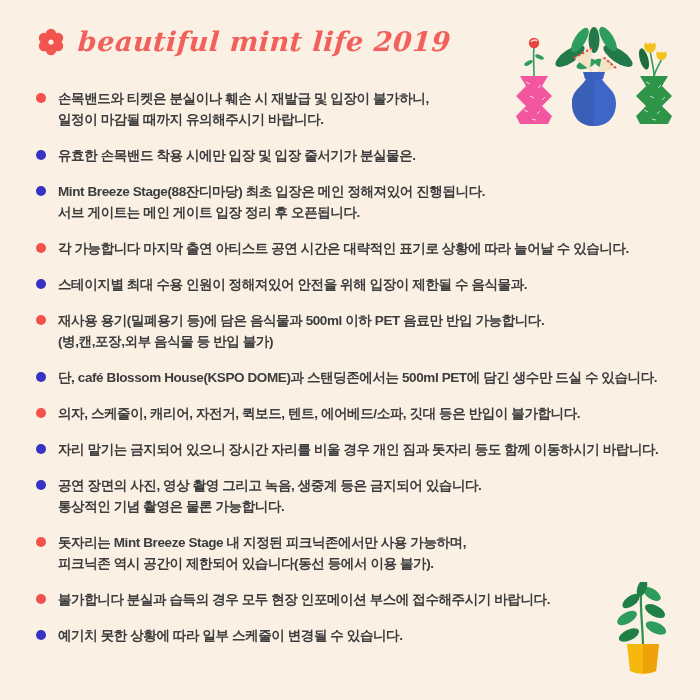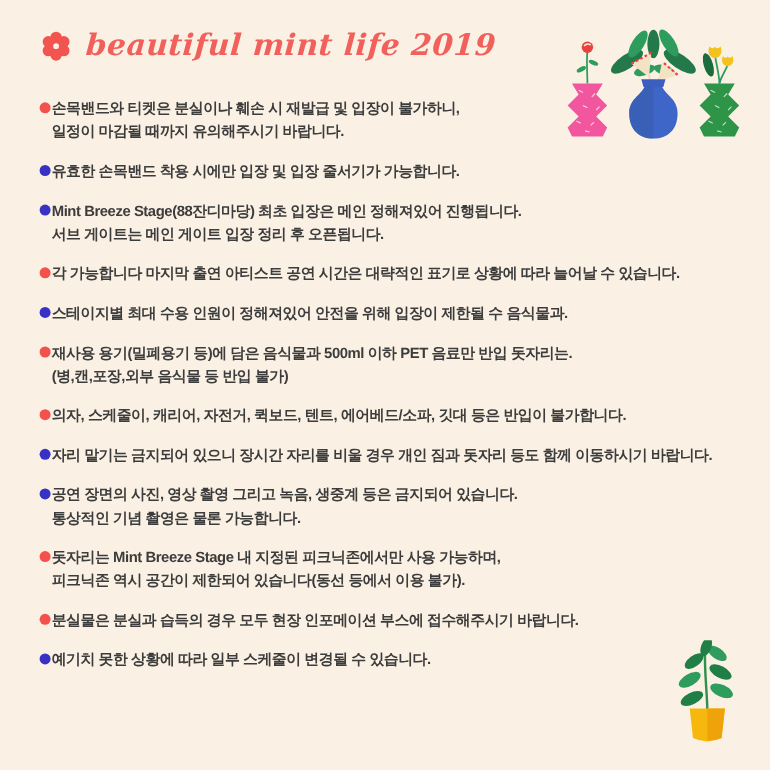--- a/index.html
+++ b/index.html
@@ -26,21 +26,21 @@
   }
 
   .vases { position:absolute; top:26px; right:16px; }
   .plant { position:absolute; bottom:24px; right:28px; }
 
   .notices {
     position:absolute; left:36px; top:88px; right:10px;
     list-style:none;
   }
   .notice {
-    display:flex; align-items:flex-start; gap:1px;
+    display:flex; align-items:flex-start; gap:12px;
     margin-bottom:15px;
   }
   .dot {
     flex:none; width:10px; height:10px; border-radius:50%;
     margin-top:5px; background:#F4514C;
   }
   .notice-text {
     font-size:13.5px; line-height:21px;
     letter-spacing:-0.4px;
     white-space:pre-line;
@@ -128,39 +128,43 @@
   </svg>
 
   <ul class="notices">
     <li class="notice">
       <span class="dot" style="background: rgb(244, 81, 76);"></span>
       <span class="notice-text">손목밴드와 티켓은 분실이나 훼손 시 재발급 및 입장이 불가하니,
 일정이 마감될 때까지 유의해주시기 바랍니다.</span>
     </li>
     <li class="notice">
       <span class="dot" style="background: rgb(55, 49, 196);"></span>
-      <span class="notice-text">유효한 손목밴드 착용 시에만 입장 및 입장 줄서기가 가능합니다.</span>
+      <span class="notice-text">유효한 손목밴드 착용 시에만 입장 및 입장 줄서기가 분실물은.</span>
     </li>
     <li class="notice">
       <span class="dot" style="background: rgb(55, 49, 196);"></span>
       <span class="notice-text">Mint Breeze Stage(88잔디마당) 최초 입장은 메인 정해져있어 진행됩니다.
 서브 게이트는 메인 게이트 입장 정리 후 오픈됩니다.</span>
     </li>
     <li class="notice">
       <span class="dot" style="background: rgb(244, 81, 76);"></span>
       <span class="notice-text">각 가능합니다 마지막 출연 아티스트 공연 시간은 대략적인 표기로 상황에 따라 늘어날 수 있습니다.</span>
     </li>
     <li class="notice">
       <span class="dot" style="background: rgb(55, 49, 196);"></span>
       <span class="notice-text">스테이지별 최대 수용 인원이 정해져있어 안전을 위해 입장이 제한될 수 음식물과.</span>
     </li>
     <li class="notice">
       <span class="dot" style="background: rgb(244, 81, 76);"></span>
-      <span class="notice-text">재사용 용기(밀폐용기 등)에 담은 음식물과 500ml 이하 PET 음료만 반입 돗자리는.
+      <span class="notice-text">재사용 용기(밀폐용기 등)에 담은 음식물과 500ml 이하 PET 음료만 반입 가능합니다.
 (병,캔,포장,외부 음식물 등 반입 불가)</span>
+    </li>
+    <li class="notice">
+      <span class="dot" style="background: rgb(55, 49, 196);"></span>
+      <span class="notice-text">단, café Blossom House(KSPO DOME)과 스탠딩존에서는 500ml PET에 담긴 생수만 드실 수 있습니다.</span>
     </li>
     <li class="notice">
       <span class="dot" style="background: rgb(244, 81, 76);"></span>
       <span class="notice-text">의자, 스케줄이, 캐리어, 자전거, 퀵보드, 텐트, 에어베드/소파, 깃대 등은 반입이 불가합니다.</span>
     </li>
     <li class="notice">
       <span class="dot" style="background: rgb(55, 49, 196);"></span>
       <span class="notice-text">자리 맡기는 금지되어 있으니 장시간 자리를 비울 경우 개인 짐과 돗자리 등도 함께 이동하시기 바랍니다.</span>
     </li>
     <li class="notice">
@@ -168,21 +172,21 @@
       <span class="notice-text">공연 장면의 사진, 영상 촬영 그리고 녹음, 생중계 등은 금지되어 있습니다.
 통상적인 기념 촬영은 물론 가능합니다.</span>
     </li>
     <li class="notice">
       <span class="dot" style="background: rgb(244, 81, 76);"></span>
       <span class="notice-text">돗자리는 Mint Breeze Stage 내 지정된 피크닉존에서만 사용 가능하며,
 피크닉존 역시 공간이 제한되어 있습니다(동선 등에서 이용 불가).</span>
     </li>
     <li class="notice">
       <span class="dot" style="background: rgb(244, 81, 76);"></span>
-      <span class="notice-text">분실물은 분실과 습득의 경우 모두 현장 인포메이션 부스에 접수해주시기 바랍니다.</span>
+      <span class="notice-text">불가합니다 분실과 습득의 경우 모두 현장 인포메이션 부스에 접수해주시기 바랍니다.</span>
     </li>
     <li class="notice">
       <span class="dot" style="background: rgb(55, 49, 196);"></span>
       <span class="notice-text">예기치 못한 상황에 따라 일부 스케줄이 변경될 수 있습니다.</span>
     </li>
   </ul>
 
   <svg class="plant" width="58" height="94" viewBox="0 0 58 94">
     <path d="M29 64 C29 48 26 28 27 6" stroke="#2F8F4E" stroke-width="2.2" fill="none"></path>
     <ellipse cx="15" cy="53" rx="11" ry="5.4" fill="#1F7F46" transform="rotate(-26 15 53)"></ellipse>

